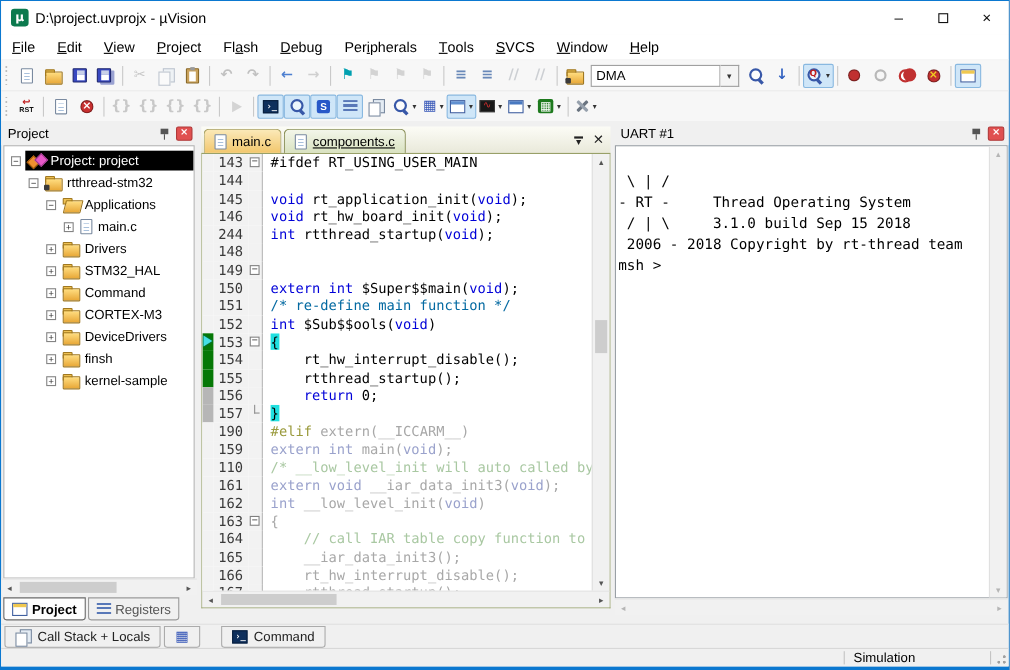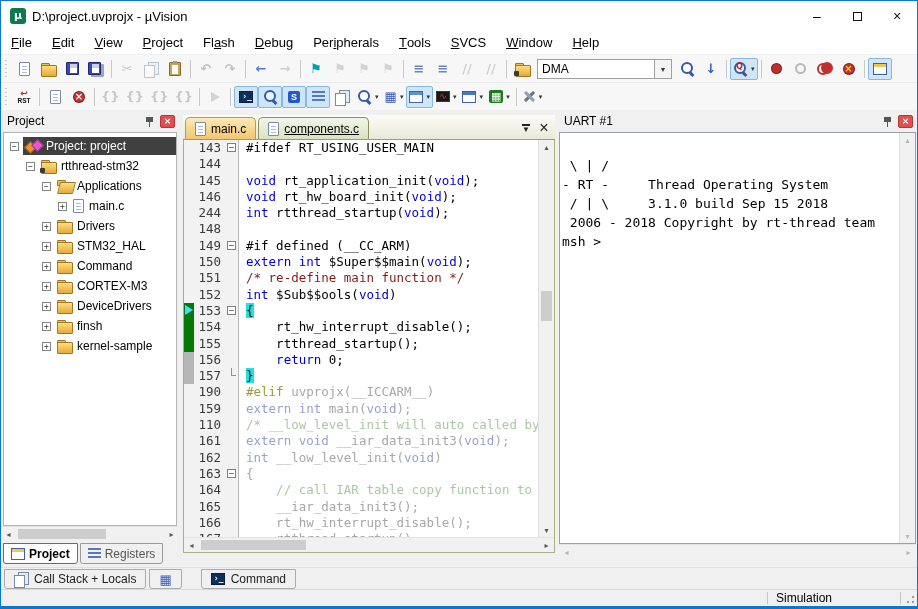--- a/index.html
+++ b/index.html
@@ -107,21 +107,21 @@
   .ppin:after{content:"";position:absolute;left:5px;top:7px;width:1px;height:5px;background:#555;}
   .pclose{width:15px;height:13px;background:#e05050;border:1px solid #b03838;border-radius:2px;color:#fff;
     font:bold 9px/11px "DejaVu Sans",sans-serif;text-align:center;}
 
   
   .tree{flex:1;background:#fff;border:1px solid #b4b4b4;margin:0 2px;overflow:hidden;padding-top:3px;}
   .trow{height:20px;display:flex;align-items:center;font-size:12px;white-space:nowrap;}
   .exp{width:9px;height:9px;border:1px solid #848484;background:#fff;font:8px/7px "DejaVu Sans Mono",monospace;
     text-align:center;color:#333;flex:none;margin-right:4px;}
   .trc{display:flex;align-items:center;gap:5px;flex:1;padding:2px 4px 2px 2px;overflow:hidden;}
-  .trc.sel{background:#404040;color:#fff;align-items:center;}
+  .trc.sel{background:#000000;color:#fff;align-items:center;}
 
   
   .hsb{height:15px;background:#f1f1f1;display:flex;align-items:center;flex:none;border-top:1px solid #e4e4e4;}
   .vsb{width:16px;background:#f1f1f1;border-left:1px solid #e0e0e0;display:flex;flex-direction:column;flex:none;}
   .sarr{color:#555;font-size:8px;flex:none;display:flex;align-items:center;justify-content:center;}
   .sarr.dim{color:#b5b5b5;}
   .hsb .sarr{width:15px;height:100%;}
   .vsb .sarr{height:14px;width:100%;}
   .htrack{flex:1;height:100%;position:relative;}
   .vtrack{flex:1;width:100%;position:relative;}
@@ -153,21 +153,21 @@
   .cm.g{background:#067806;}
   .cm.y{background:#b6b6b6;}
   .cm .arr{position:absolute;left:1px;top:2.5px;width:0;height:0;border-left:8px solid #45e0e4;
     border-top:5.5px solid transparent;border-bottom:5.5px solid transparent;filter:drop-shadow(0 0 1px #067);}
   .cn{width:32px;flex:none;text-align:right;padding-right:5px;color:#3a3a3a;background:#f2f2f2;}
   .cf{width:13px;flex:none;background:#f2f2f2;border-right:1px solid #b8b8b8;position:relative;}
   .fb{position:absolute;left:1px;top:3px;width:9px;height:9px;border:1px solid #808080;background:#fff;
     font:9px/7px "DejaVu Sans Mono",monospace;text-align:center;color:#404040;}
   .fe{position:absolute;left:5px;top:0;width:5px;height:8px;border-left:1px solid #909090;border-bottom:1px solid #909090;}
   .ct{flex:1;overflow:hidden;padding-left:7px;}
-  .sk{color:#0000d8;} .sd{color:#000;} .sc{color:#7f1d1d;}
+  .sk{color:#0000d8;} .sd{color:#000;} .sc{color:#0369a1;}
   .sx{color:#a8a8a8;} .sxk{color:#9aa2cc;} .sxc{color:#a9c8a2;} .sxp{color:#9a9a3c;}
   .shb{background:#20e0e0;color:#000;}
 
   
   .upanel{height:449px;display:flex;flex-direction:column;flex:none;min-width:0;}
   .ubody{flex:1;display:flex;border:1px solid #9aa0a6;margin:0 1px;background:#fff;min-height:0;}
   .utext{flex:1;overflow:hidden;padding:4px 0 0 2px;}
   .uline{white-space:pre;font:13px/19px "DejaVu Sans Mono",monospace;}
 
   
@@ -532,30 +532,30 @@
         </div>
       <div class="eframe">
         <div class="ebody">
           <div class="ecode" id="ecode">
               <div class="cl"><span class="cm"></span><span class="cn">143</span><span class="cf"><span class="fb">−</span></span><span class="ct"><span class="sd">#ifdef RT_USING_USER_MAIN</span></span></div>
               <div class="cl"><span class="cm"></span><span class="cn">144</span><span class="cf"></span><span class="ct"></span></div>
               <div class="cl"><span class="cm"></span><span class="cn">145</span><span class="cf"></span><span class="ct"><span class="sk">void</span><span class="sd"> rt_application_init(</span><span class="sk">void</span><span class="sd">);</span></span></div>
               <div class="cl"><span class="cm"></span><span class="cn">146</span><span class="cf"></span><span class="ct"><span class="sk">void</span><span class="sd"> rt_hw_board_init(</span><span class="sk">void</span><span class="sd">);</span></span></div>
               <div class="cl"><span class="cm"></span><span class="cn">244</span><span class="cf"></span><span class="ct"><span class="sk">int</span><span class="sd"> rtthread_startup(</span><span class="sk">void</span><span class="sd">);</span></span></div>
               <div class="cl"><span class="cm"></span><span class="cn">148</span><span class="cf"></span><span class="ct"></span></div>
-              <div class="cl"><span class="cm"></span><span class="cn">149</span><span class="cf"><span class="fb">−</span></span><span class="ct"><span class="sd">#if defined (__CC_ARM)</span></span></div>
+              <div class="cl"><span class="cm"></span><span class="cn">149</span><span class="cf"><span class="fb">−</span></span></div>
               <div class="cl"><span class="cm"></span><span class="cn">150</span><span class="cf"></span><span class="ct"><span class="sk">extern</span><span class="sd"> </span><span class="sk">int</span><span class="sd"> $Super$$main(</span><span class="sk">void</span><span class="sd">);</span></span></div>
               <div class="cl"><span class="cm"></span><span class="cn">151</span><span class="cf"></span><span class="ct"><span class="sc">/* re-define main function */</span></span></div>
               <div class="cl"><span class="cm"></span><span class="cn">152</span><span class="cf"></span><span class="ct"><span class="sk">int</span><span class="sd"> $Sub$$ools(</span><span class="sk">void</span><span class="sd">)</span></span></div>
               <div class="cl"><span class="cm g"><span class="arr"></span></span><span class="cn">153</span><span class="cf"><span class="fb">−</span></span><span class="ct"><span class="shb">{</span></span></div>
               <div class="cl"><span class="cm g"></span><span class="cn">154</span><span class="cf"></span><span class="ct"><span class="sd">    rt_hw_interrupt_disable();</span></span></div>
               <div class="cl"><span class="cm g"></span><span class="cn">155</span><span class="cf"></span><span class="ct"><span class="sd">    rtthread_startup();</span></span></div>
               <div class="cl"><span class="cm y"></span><span class="cn">156</span><span class="cf"></span><span class="ct"><span class="sd">    </span><span class="sk">return</span><span class="sd"> 0;</span></span></div>
               <div class="cl"><span class="cm y"></span><span class="cn">157</span><span class="cf"><span class="fe"></span></span><span class="ct"><span class="shb">}</span></span></div>
-              <div class="cl"><span class="cm"></span><span class="cn">190</span><span class="cf"></span><span class="ct"><span class="sxp">#elif</span><span class="sx"> </span><span class="sx">uvprojx(__ICCARM__)</span></span></div>
+              <div class="cl"><span class="cm"></span><span class="cn">190</span><span class="cf"></span><span class="ct"><span class="sxp">#elif</span><span class="sx"> </span><span class="sx">extern(__ICCARM__)</span></span></div>
               <div class="cl"><span class="cm"></span><span class="cn">159</span><span class="cf"></span><span class="ct"><span class="sxk">extern</span><span class="sx"> </span><span class="sxk">int</span><span class="sx"> main(</span><span class="sxk">void</span><span class="sx">);</span></span></div>
               <div class="cl"><span class="cm"></span><span class="cn">110</span><span class="cf"></span><span class="ct"><span class="sxc">/* __low_level_init will auto called by IAR cstartup */</span></span></div>
               <div class="cl"><span class="cm"></span><span class="cn">161</span><span class="cf"></span><span class="ct"><span class="sxk">extern</span><span class="sx"> </span><span class="sxk">void</span><span class="sx"> __iar_data_init3(</span><span class="sxk">void</span><span class="sx">);</span></span></div>
               <div class="cl"><span class="cm"></span><span class="cn">162</span><span class="cf"></span><span class="ct"><span class="sxk">int</span><span class="sx"> __low_level_init(</span><span class="sxk">void</span><span class="sx">)</span></span></div>
               <div class="cl"><span class="cm"></span><span class="cn">163</span><span class="cf"><span class="fb">−</span></span><span class="ct"><span class="sx">{</span></span></div>
               <div class="cl"><span class="cm"></span><span class="cn">164</span><span class="cf"></span><span class="ct"><span class="sx">    </span><span class="sxc">// call IAR table copy function to initialize</span></span></div>
               <div class="cl"><span class="cm"></span><span class="cn">165</span><span class="cf"></span><span class="ct"><span class="sx">    __iar_data_init3();</span></span></div>
               <div class="cl"><span class="cm"></span><span class="cn">166</span><span class="cf"></span><span class="ct"><span class="sx">    rt_hw_interrupt_disable();</span></span></div>
               <div class="cl"><span class="cm"></span><span class="cn">167</span><span class="cf"></span><span class="ct"><span class="sx">    rtthread_startup();</span></span></div>
             </div>

